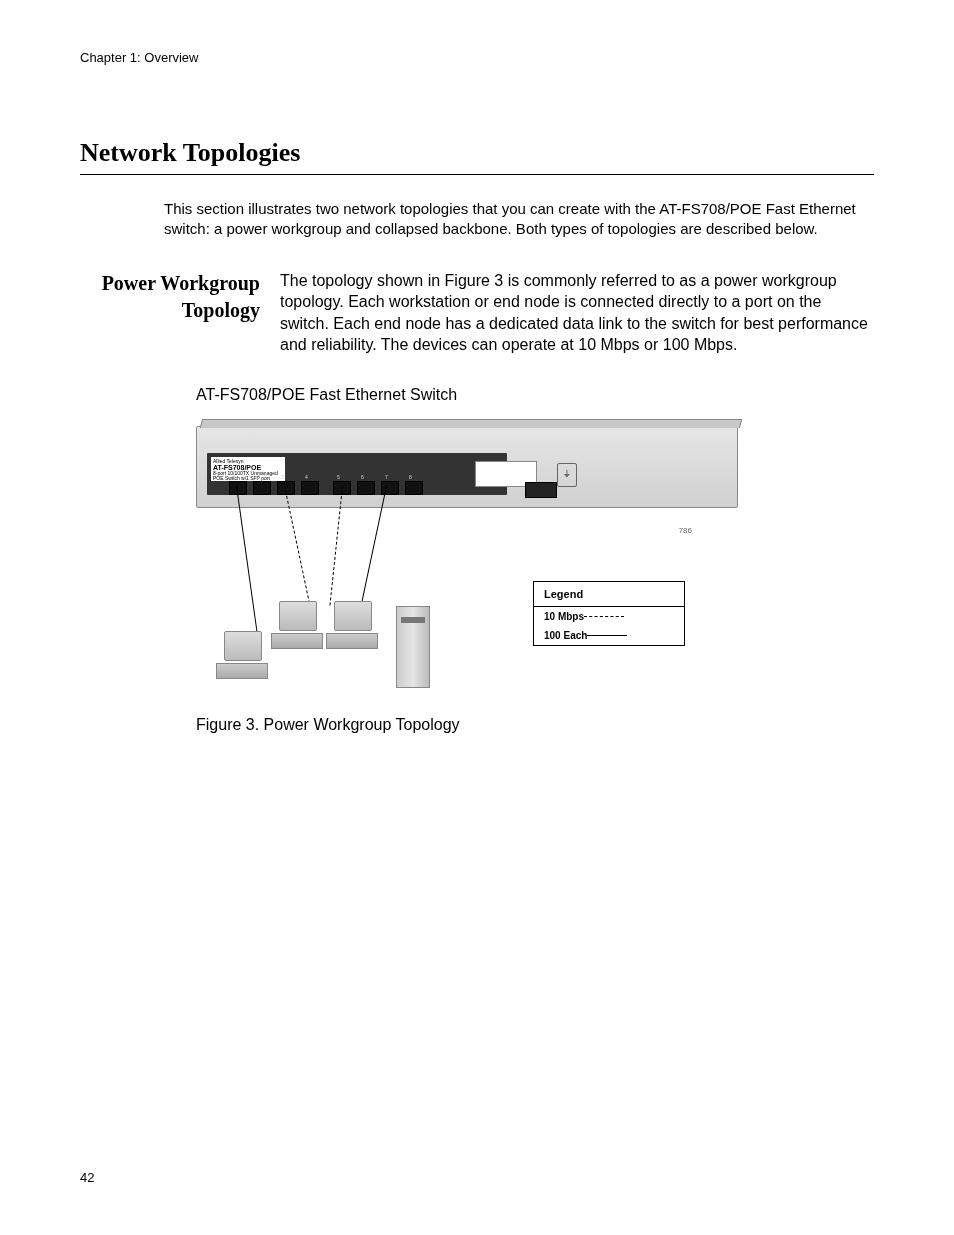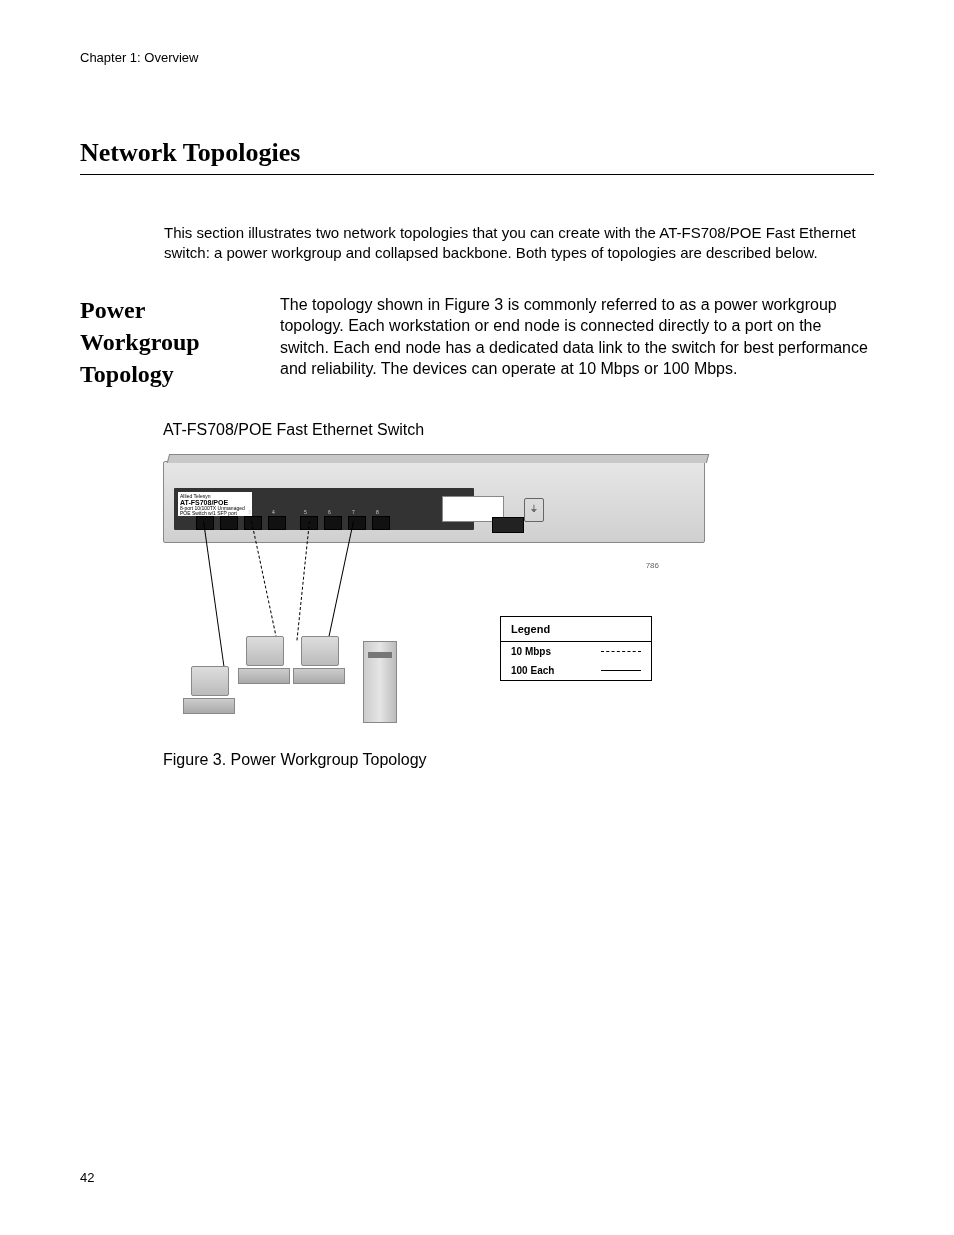--- a/index.html
+++ b/index.html
@@ -21,47 +21,48 @@
   .chapter-header {
     font-size: 13px;
     margin-bottom: 73px;
   }
   .section-title {
     font-family: "Times New Roman", Times, serif;
     font-size: 26px;
     font-weight: bold;
     border-bottom: 1px solid #000;
     padding-bottom: 6px;
-    margin-bottom: 48px;
+    margin-bottom: 24px;
   }
   .intro-para {
     margin-left: 84px;
     font-size: 15px;
     line-height: 1.35;
     margin-bottom: 30px;
   }
   .subsection {
     display: flex;
     gap: 20px;
     margin-bottom: 30px;
   }
   .subsection-label {
     width: 180px;
+    text-align: right;
     font-family: "Times New Roman", Times, serif;
     font-weight: bold;
-    font-size: 24px;
+    font-size: 20px;
     line-height: 1.35;
   }
   .subsection-body {
     flex: 1;
     font-size: 16px;
     line-height: 1.35;
   }
   .figure-block {
-    margin-left: 83px;
+    margin-left: 116px;
   }
   .figure-label {
     font-size: 16px;
     margin-bottom: 12px;
   }
   .diagram-box {
     width: 540px;
     height: 280px;
     position: relative;
   }
@@ -217,21 +218,20 @@
     font-size: 11px;
   }
   .legend-title {
     font-weight: bold;
     padding: 6px 10px;
     border-bottom: 1px solid #000;
   }
   .legend-row {
     display: flex;
     align-items: center;
-    justify-content: space-between;
     padding: 4px 10px;
     font-weight: bold;
     font-size: 10px;
   }
   .line-sample {
     width: 40px;
     border-top: 1.5px solid #000;
   }
   .line-sample.dashed {
     border-top: 1.5px dashed #000;

